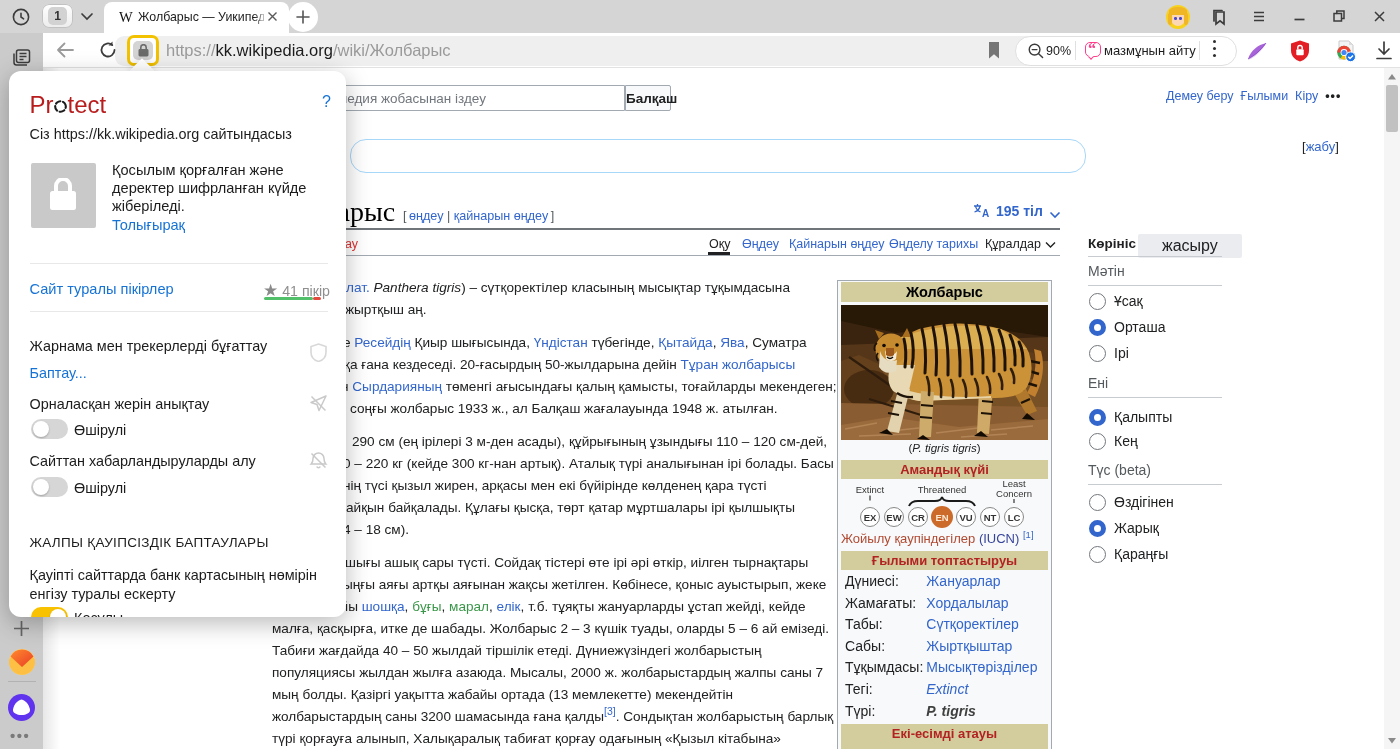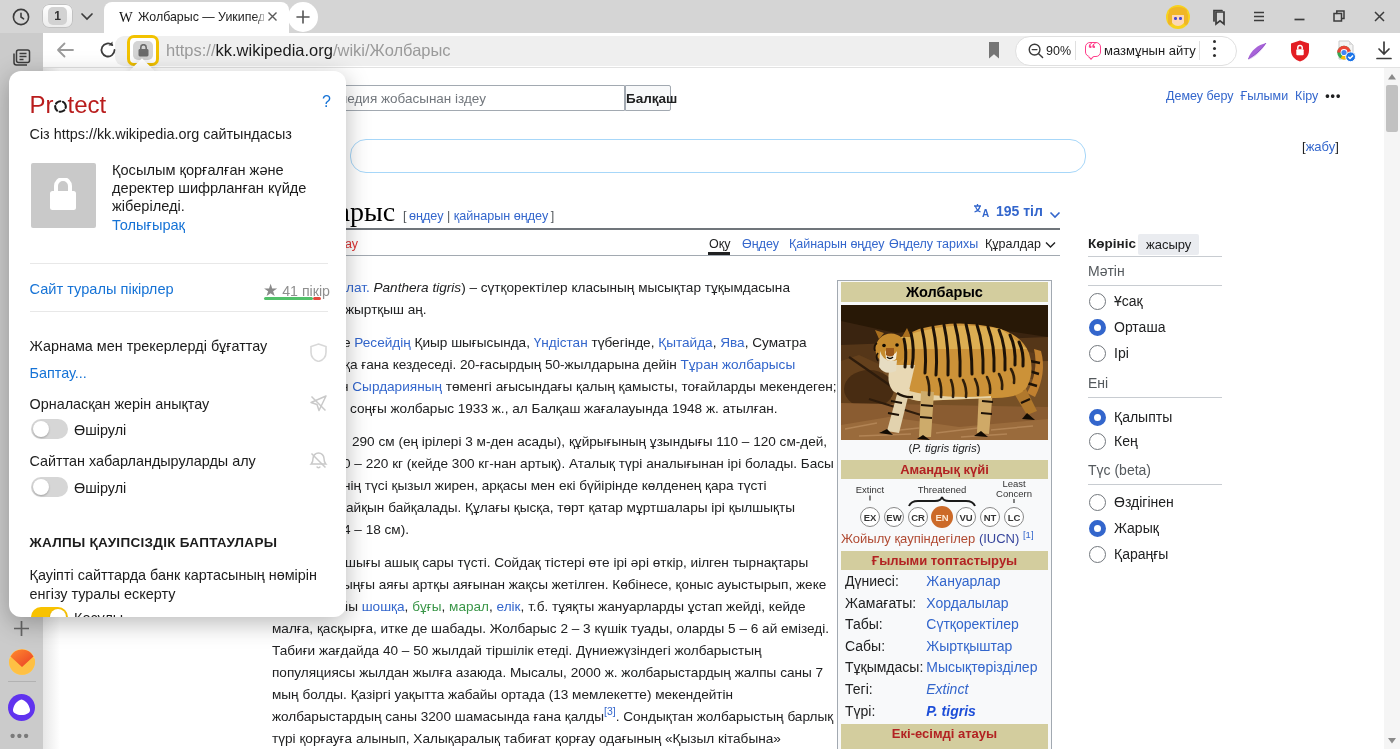--- a/index.html
+++ b/index.html
@@ -341,29 +341,29 @@
       <tr>
             <td style="width:63px;padding-right:3px">Тұқымдасы:</td>
             <td><a class="wl">Мысықтөрізділер</a></td>
           </tr>
       <tr>
             <td style="width:63px">Тегі:</td>
             <td><a class="wl"><i>Extinct</i></a></td>
           </tr>
       <tr>
             <td style="width:63px">Түрі:</td>
-            <td style="color:#1d4ed8"><b><i>P. tigris</i></b></td>
+            <td style="color:#404040"><b><i>P. tigris</i></b></td>
           </tr>
     </tbody>
       </table>
     <div style="background:#d3cd9e;text-align:center;font-weight:bold;font-size:13px;color:#b22222;padding:2px 0 12px;margin-top:2px">Екі-есімді атауы</div>
   </div>
   <div class="abs" id="rightpanel" style="left:1045px;top:160px;width:160px">
     <div class="abs" style="left:0;top:8px;font-size:13.5px;font-weight:bold;color:#202122">Көрініс</div>
-    <div class="abs" style="left:50px;top:6px;background:#eaecf0;border-radius:2px;font-size:13px;color:#202122;padding:3px 8px">жасыру</div>
+    <div class="abs" style="left:50px;top:6px;background:#eaecf0;border-radius:2px;font-size:16px;color:#202122;padding:3px 24px">жасыру</div>
     <div class="abs rp-div" style="left:0;top:28px"></div>
     <div class="abs rp-h" style="left:0;top:35px">Мәтін</div>
     <div class="abs rp-div" style="left:0;top:57px"></div>
     <div class="abs radio" style="left:1px;top:64.5px"></div>
       <div class="abs rlab" style="left:26px;top:65px">Ұсақ</div>
     <div class="abs radio on" style="left:1px;top:90.5px"></div>
       <div class="abs rlab" style="left:26px;top:91px">Орташа</div>
     <div class="abs radio" style="left:1px;top:116.5px"></div>
       <div class="abs rlab" style="left:26px;top:117px">Ірі</div>
     <div class="abs rp-h" style="left:0;top:147px">Ені</div>
@@ -459,19 +459,19 @@
   <div class="abs" style="left:20.5px;top:382px;font-size:14.4px;color:#1c1c1c">Сайттан хабарландыруларды алу</div>
   <svg class="abs" style="left:300px;top:380px" width="19" height="19" viewBox="0 0 19 19">
     <path d="M9.5 2a5.5 5.5 0 0 1 5.5 5.5c0 3 .8 4.5 1.8 5.5H2.2c1-1 1.8-2.5 1.8-5.5A5.5 5.5 0 0 1 9.5 2z" fill="none" stroke="#c9c9c9" stroke-width="1.5"></path>
     <path d="M7.8 15.5a1.8 1.8 0 0 0 3.4 0" fill="none" stroke="#c9c9c9" stroke-width="1.5"></path>
     <path d="M2.5 2.5l14 14" stroke="#c9c9c9" stroke-width="1.5"></path>
   </svg>
   <div class="tog" style="left:21.5px;top:406px;background:#d6d6d6">
       <div class="kn" style="left:2px"></div>
     </div>
   <div class="abs" style="left:65px;top:409px;font-size:14.4px;color:#1c1c1c">Өшірулі</div>
-  <div class="abs" style="left:20.5px;top:464px;font-size:13.5px;font-weight:bold;color:#1c1c1c;letter-spacing:.3px">ЖАЛПЫ ҚАУІПСІЗДІК БАПТАУЛАРЫ</div>
+  <div class="abs" style="left:20.5px;top:464px;font-size:13.5px;font-weight:normal;color:#1c1c1c;letter-spacing:.3px">ЖАЛПЫ ҚАУІПСІЗДІК БАПТАУЛАРЫ</div>
   <div class="abs" style="left:20.5px;top:495px;width:310px;font-size:14.4px;line-height:19px;color:#1c1c1c">Қауіпті сайттарда банк картасының нөмірін<br>енгізу туралы ескерту</div>
   <div class="tog" style="left:21.5px;top:536px;background:#f8c200">
       <div class="kn" style="left:19px"></div>
     </div>
   <div class="abs" style="left:65px;top:539px;font-size:14.4px;color:#1c1c1c">Қосулы</div>
 </div>
 
 </body></html>

